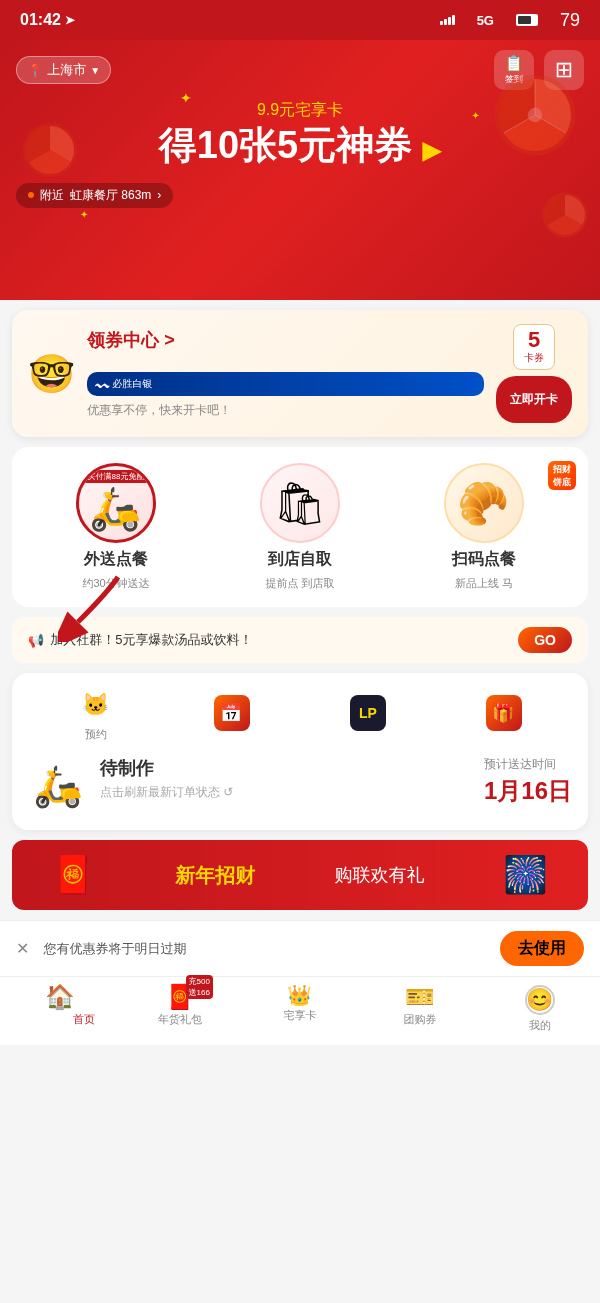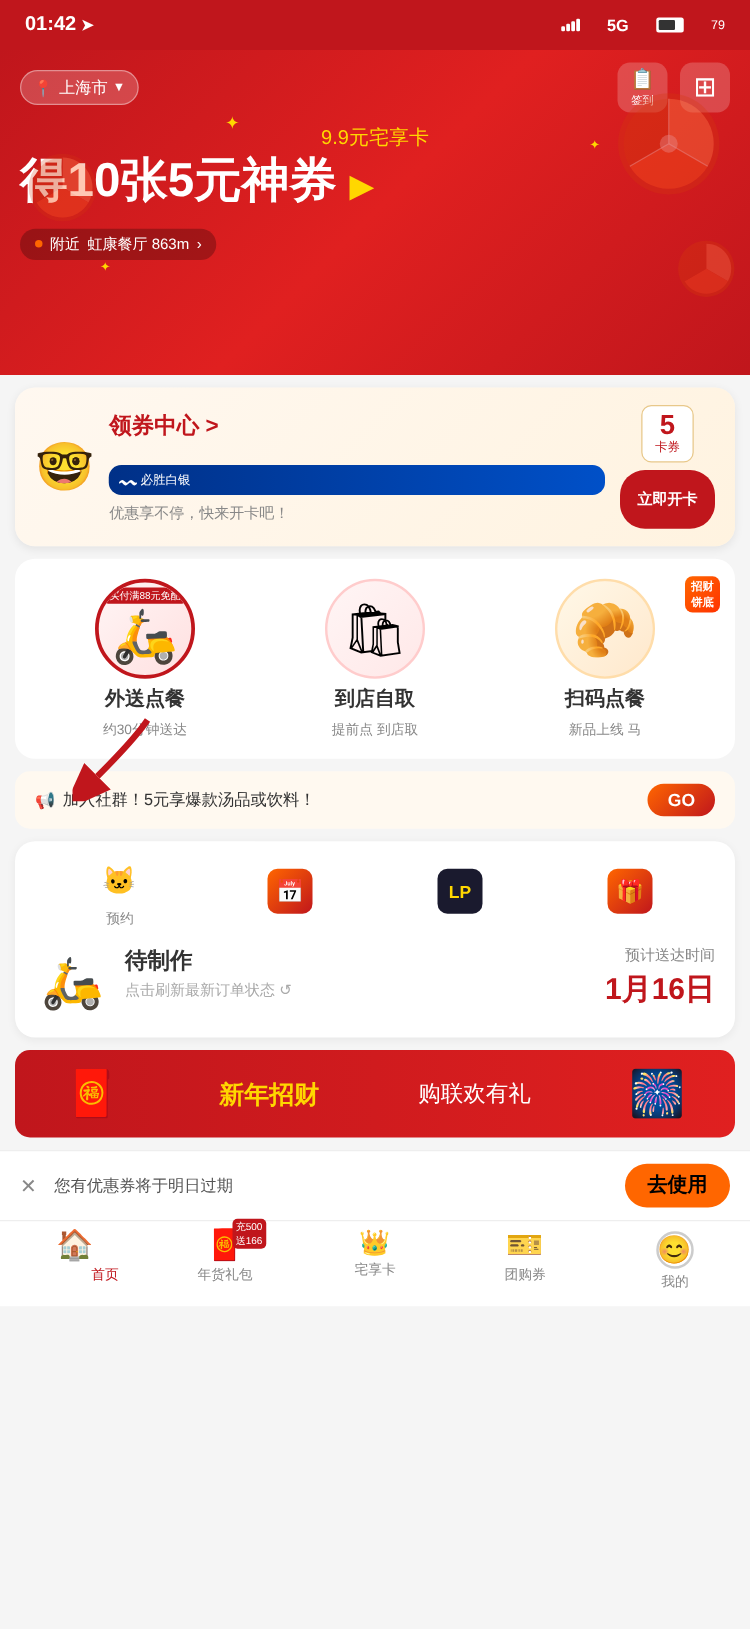--- a/index.html
+++ b/index.html
@@ -94,21 +94,21 @@
       font-size: 20px;
     }
     .hero-promo-text {
       text-align: center;
       color: #ffd700;
       font-size: 16px;
       font-weight: 500;
       margin-bottom: 4px;
     }
     .hero-main-text {
-      text-align: left;
+      text-align: center;
       color: white;
       font-size: 38px;
       font-weight: 900;
       line-height: 1.1;
       margin-bottom: 10px;
     }
     
     .deco-container {
       position: absolute;
       top: 0; left: 0; right: 0; bottom: 0;
@@ -342,21 +342,20 @@
       font-size: 18px;
       font-weight: 700;
       color: #333;
       margin-bottom: 4px;
     }
     .order-status-sub {
       font-size: 12px;
       color: #aaa;
     }
     .order-delivery-time {
-      text-align: right;
     }
     .order-delivery-title {
       font-size: 12px;
       color: #888;
       margin-bottom: 2px;
     }
     .order-delivery-date {
       font-size: 24px;
       font-weight: 900;
       color: #c0161c;
@@ -488,21 +487,21 @@
     <div class="signal-bars">
       <div class="signal-bar" style="height:4px;"></div>
       <div class="signal-bar" style="height:6px;"></div>
       <div class="signal-bar" style="height:8px;"></div>
       <div class="signal-bar" style="height:10px;"></div>
     </div>
     <span style="font-size:13px;font-weight:700;">5G</span>
     <div class="battery-icon">
       <div class="battery-fill"></div>
     </div>
-    <span style="font-size:10px;">79</span>
+    <span style="font-size:18px;">79</span>
   </div>
 </div>
 
 <div class="hero-banner">
 
   <div class="deco-container">
     <div style="position:absolute;top:30px;right:20px;width:90px;height:90px;opacity:0.5;">
       <svg viewBox="0 0 100 100" width="90" height="90">
         <circle cx="50" cy="50" r="45" fill="#d4380d" opacity="0.6"></circle>
         <path d="M50 50 L50 10 A40 40 0 0 1 84.6 70 Z" fill="#ff7a45" opacity="0.8"></path>

